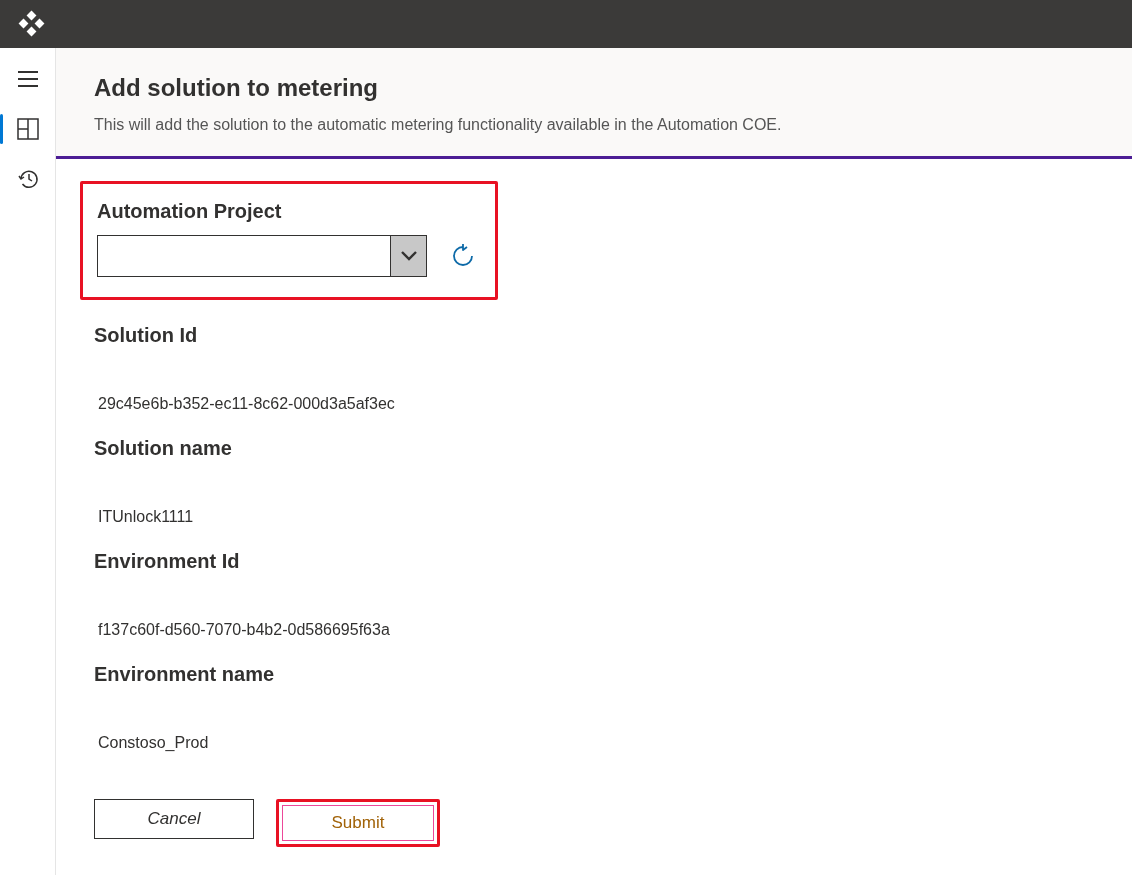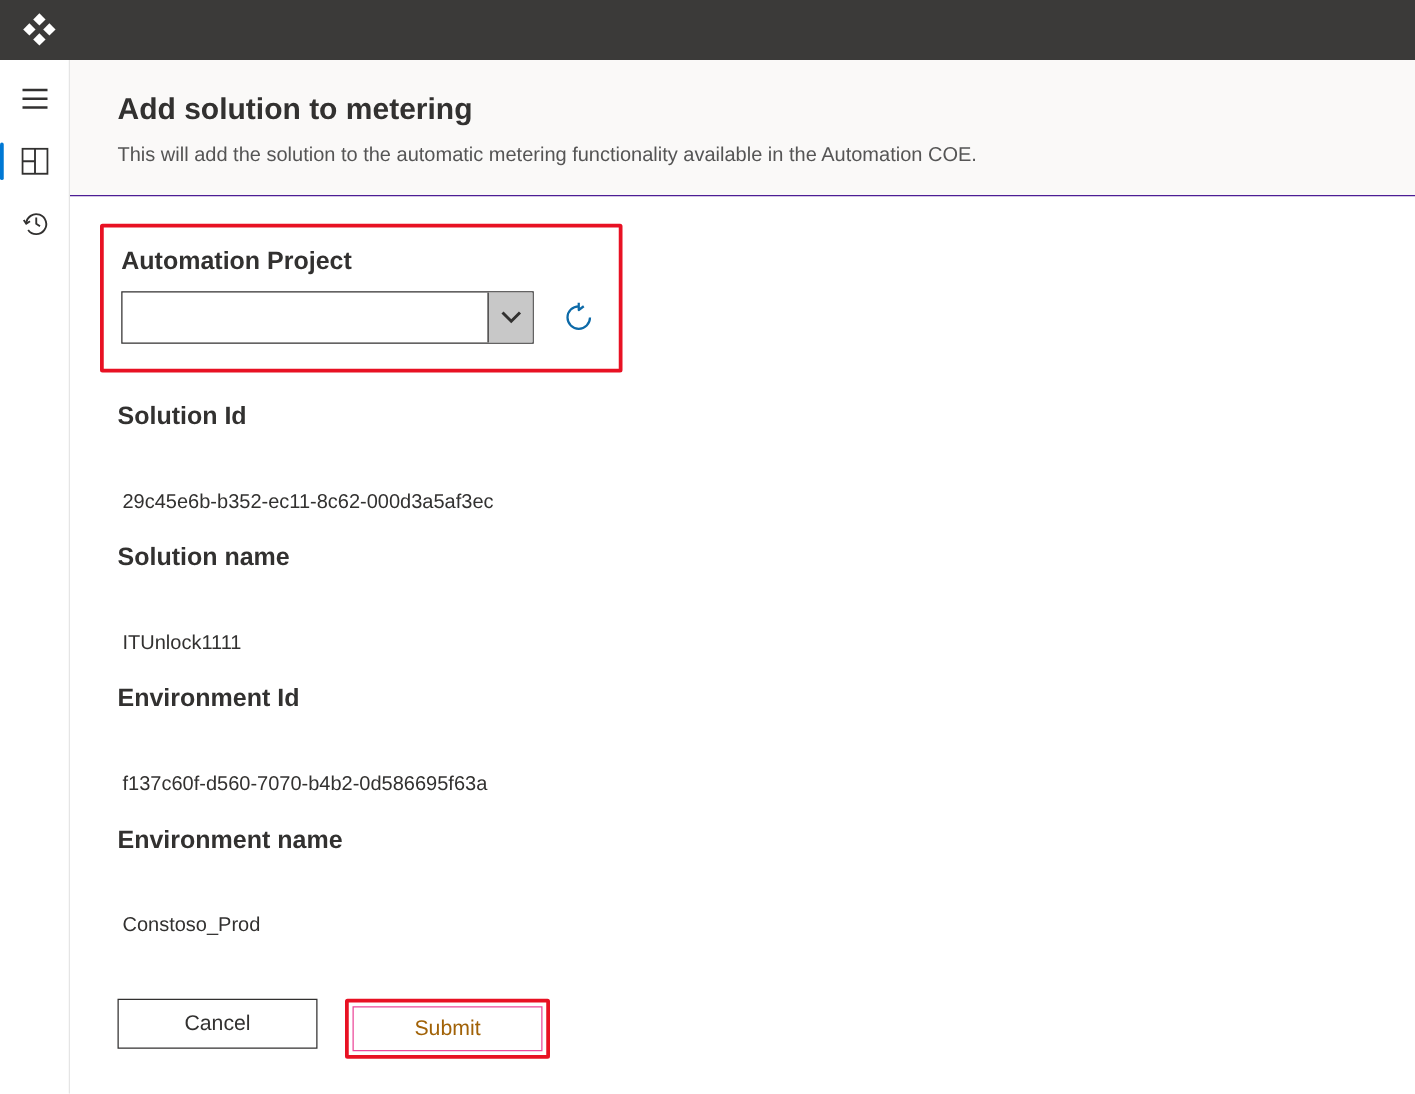--- a/index.html
+++ b/index.html
@@ -63,21 +63,21 @@
     border-radius: 2px;
   }
   .main {
     flex: 1;
     display: flex;
     flex-direction: column;
   }
   .page-header {
     background: #faf9f8;
     padding: 26px 38px 22px 38px;
-    border-bottom: 1px solid #4c1d95;
+    border-bottom: 3px solid #4c1d95;
   }
   .page-title {
     font-size: 24px;
     font-weight: 600;
     color: #323130;
     margin-bottom: 14px;
   }
   .page-desc {
     font-size: 16px;
     color: #555;
@@ -164,20 +164,21 @@
     align-items: center;
     justify-content: center;
     font-size: 17px;
     cursor: pointer;
     background: #fff;
   }
   .btn-cancel {
     border: 1px solid #323130;
     color: #323130;
     font-weight: 400;
+    font-style: italic;
   }
   .btn-submit-wrap {
     padding: 3px;
   }
   .btn-submit {
     border: 1px solid #ec4899;
     color: #a16207;
     width: 152px;
     height: 36px;
     font-size: 17px;

